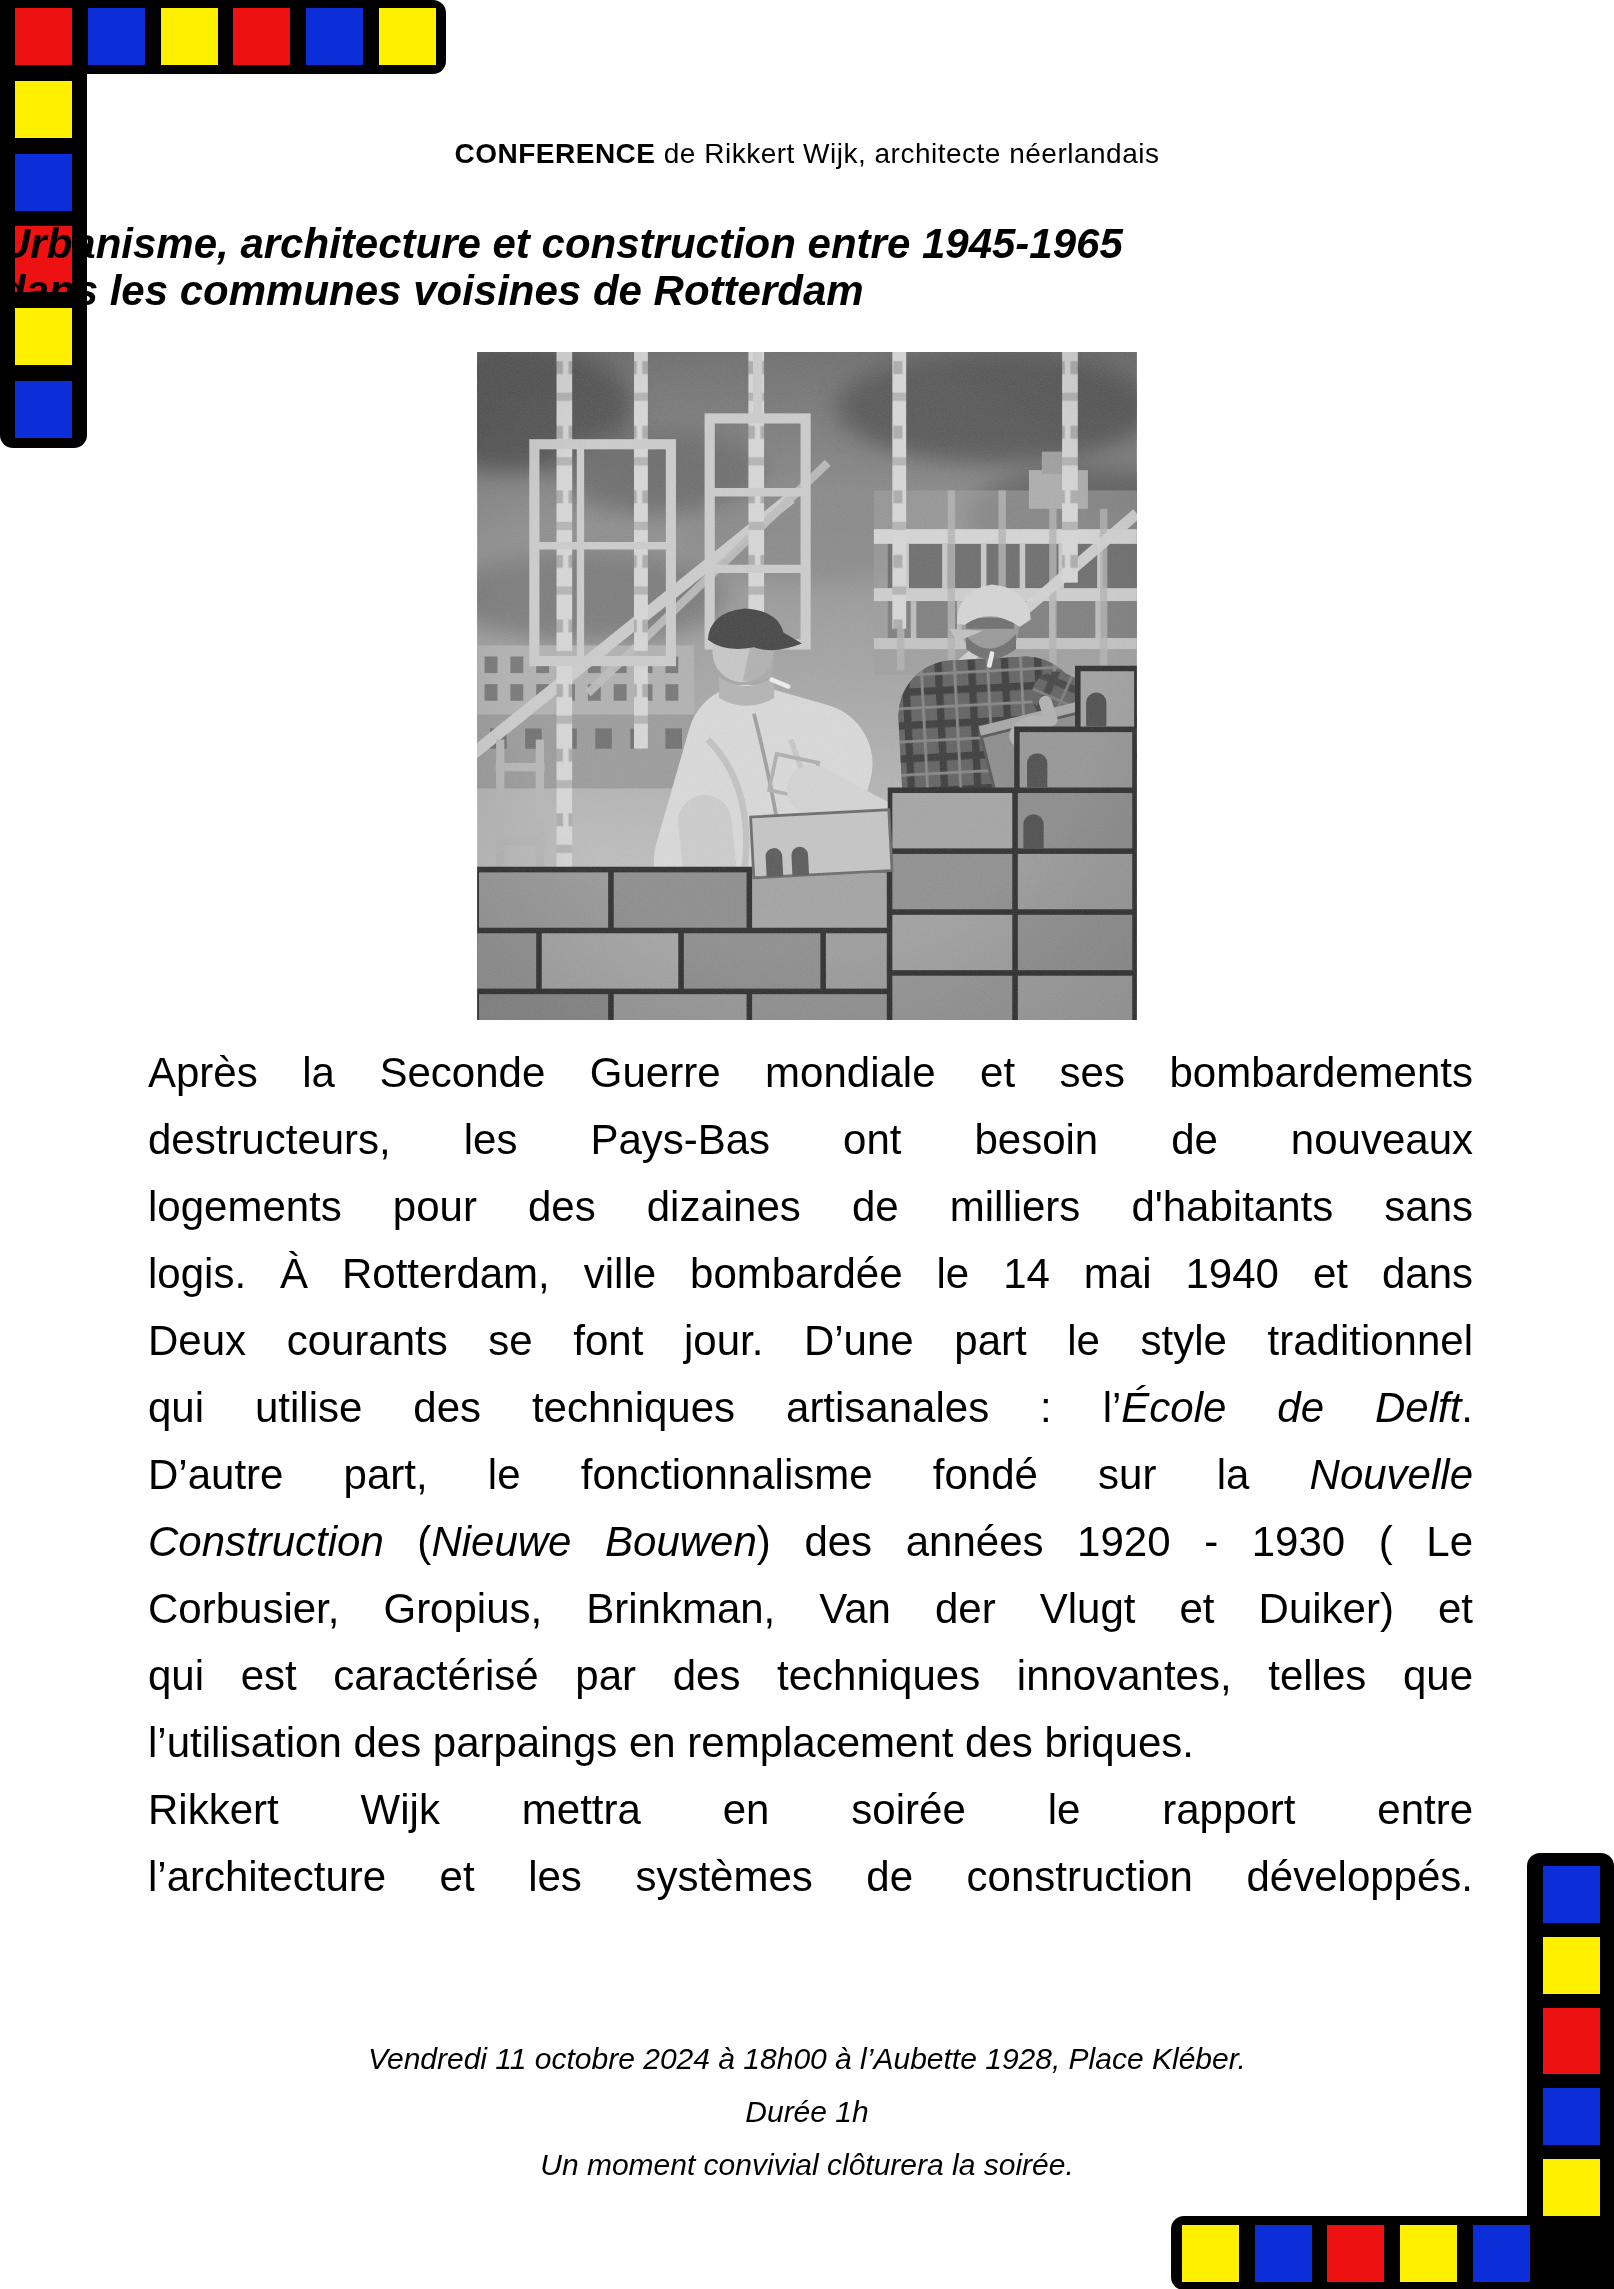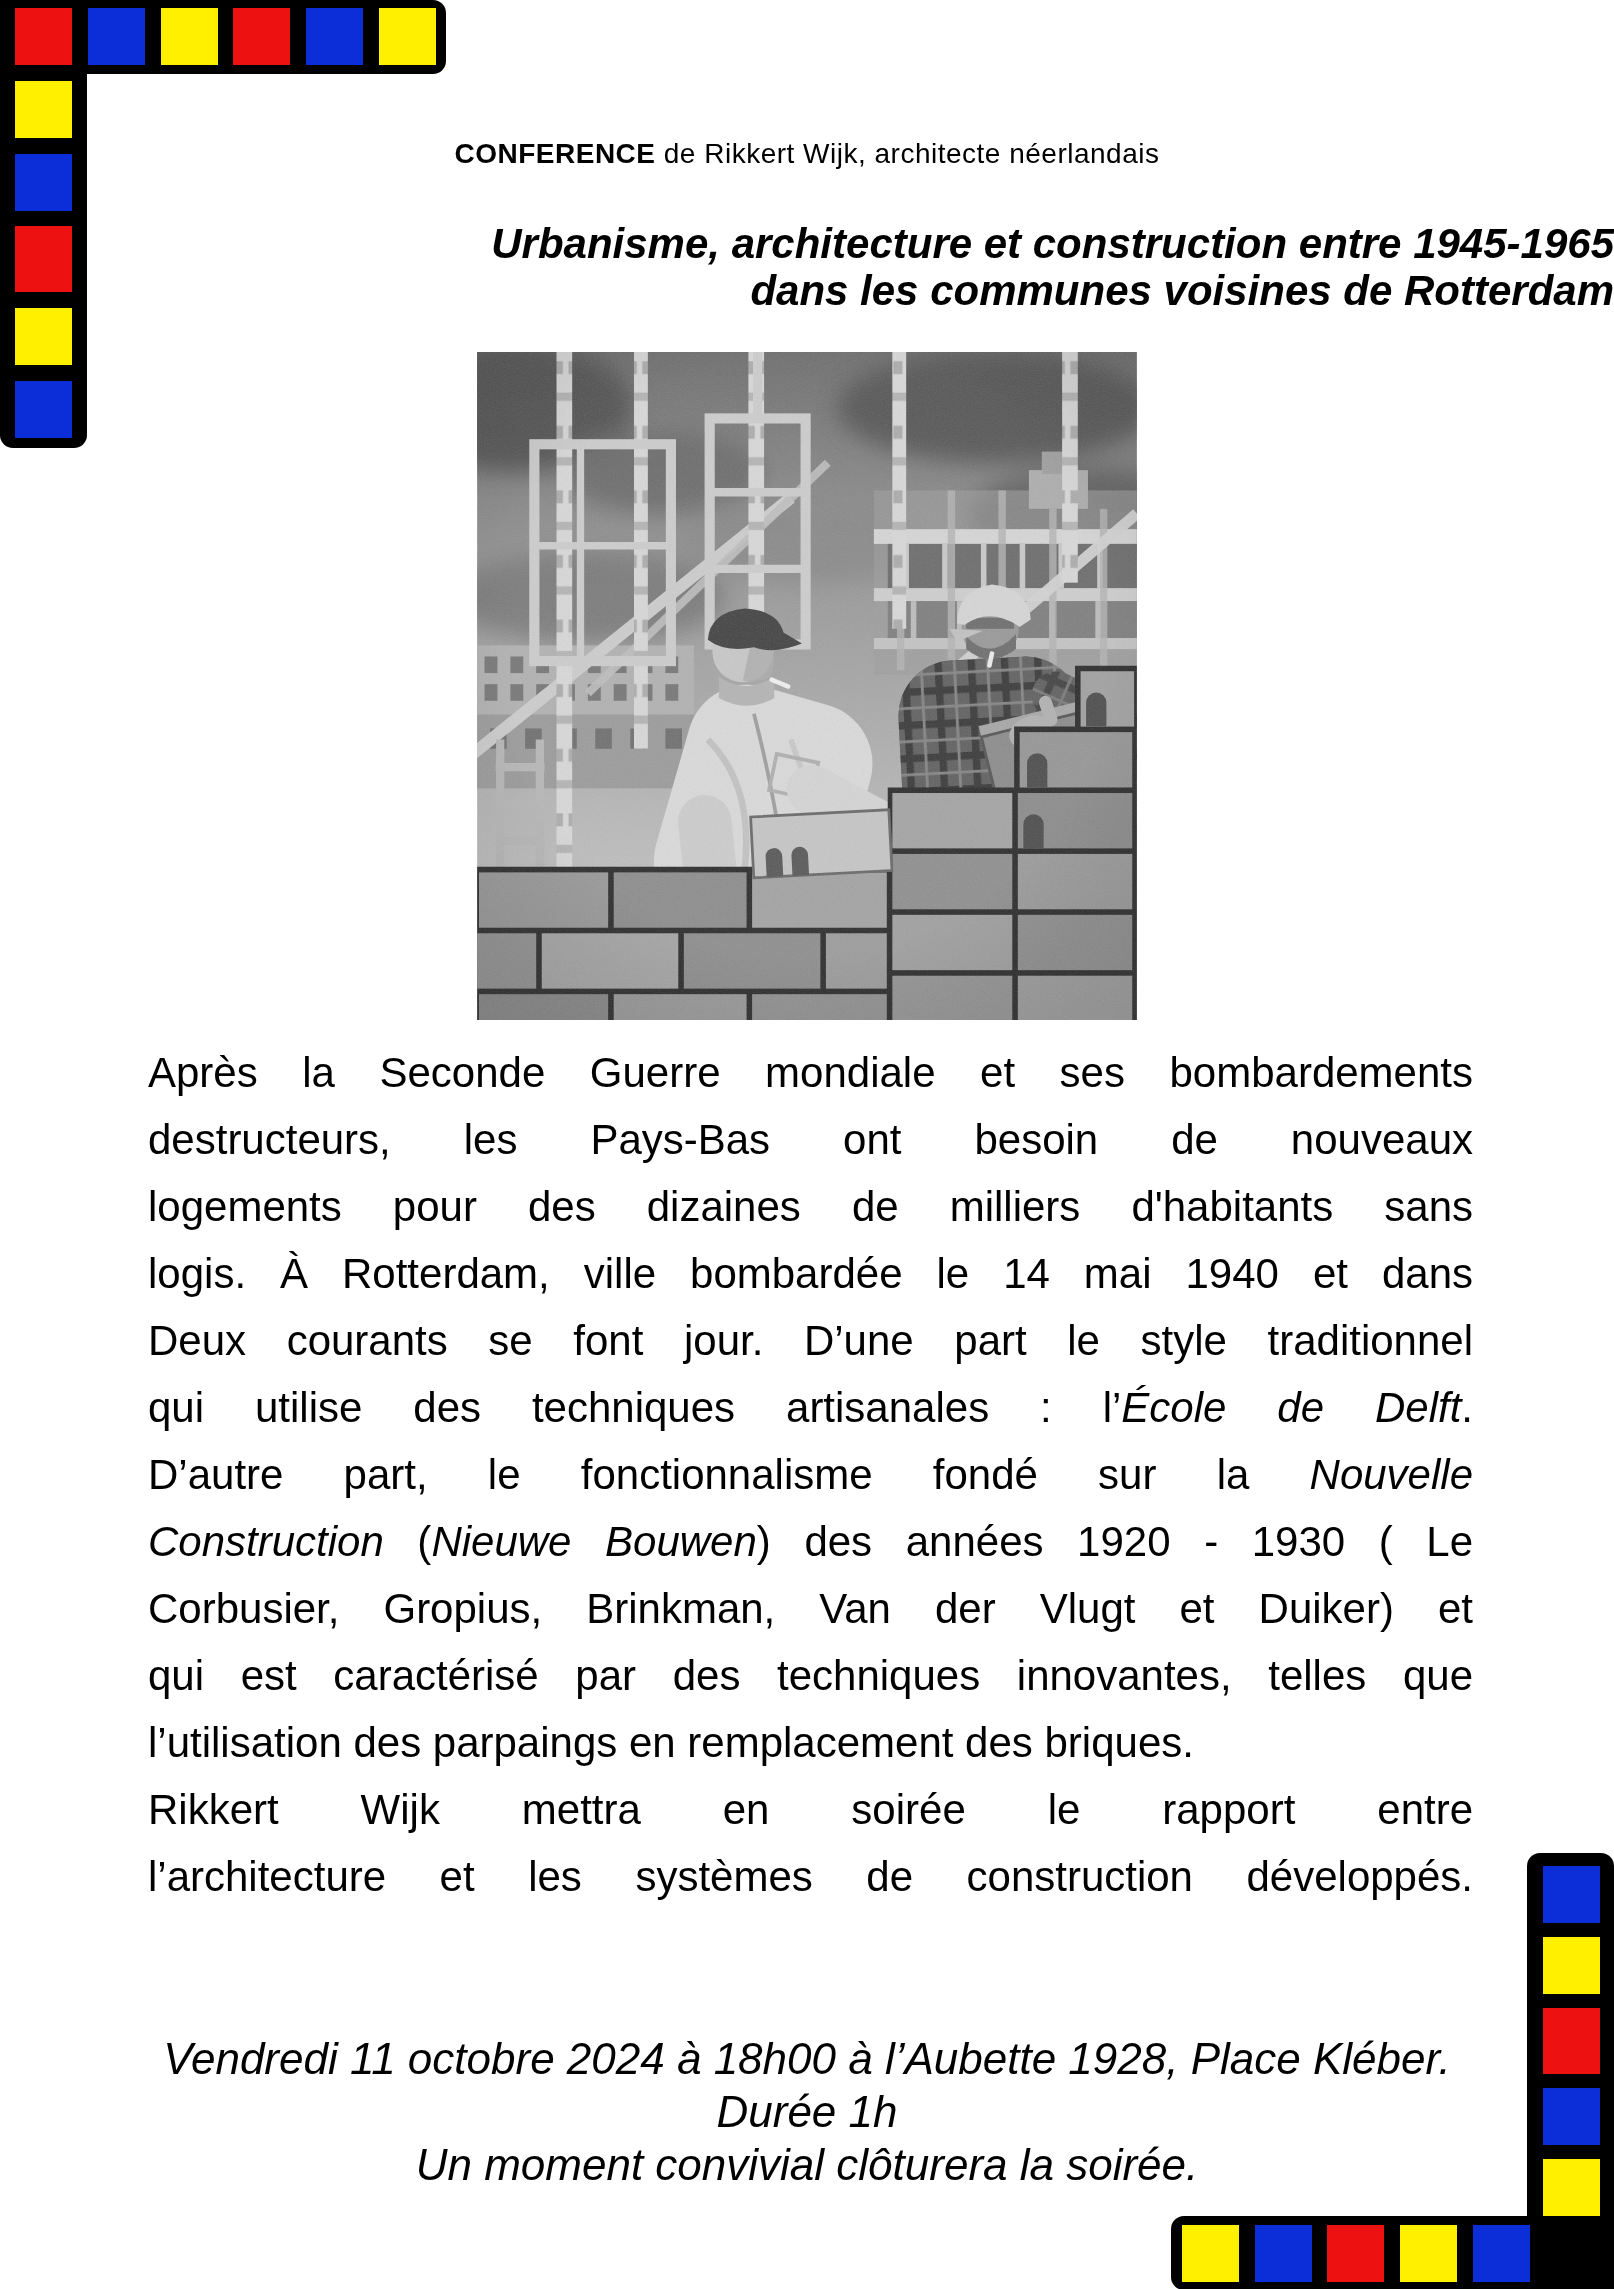--- a/index.html
+++ b/index.html
@@ -21,32 +21,32 @@
   .bar-v-tl .square:nth-child(4) { height:66px; }
   .bar-v-br { left:1527px; top:1853px; width:87px; height:437px; border-radius:13px 13px 0 0;
               flex-direction:column; padding:13px 0 0 15.7px; gap:14px; }
   .bar-v-br .square:nth-child(3) { height:66px; }
   .bar-h-br { left:1171px; top:2216px; width:443px; height:74px; border-radius:13px 0 0 13px;
               padding:9.2px 0 0 11px; gap:15.7px; }
   
   .title { position:absolute; top:138px; left:0; width:100%; text-align:center;
            font-size:28px; letter-spacing:0.5px; }
   .title .b { font-weight:bold; }
-  .subtitle { position:absolute; top:220px; left:0; width:100%; text-align:right;
+  .subtitle { position:absolute; top:220px; left:0; width:100%; text-align:left;
               font-weight:bold; font-style:italic; font-size:42px; line-height:47px; }
   
   .photo { position:absolute; left:477px; top:352px; width:660px; height:668px; }
   
   .body-text { position:absolute; left:148px; top:1039px; width:1325px; font-size:42px; }
   .body-line { height:67px; line-height:67px; text-align:left; }
   .body-line.just { text-align:justify; text-align-last:justify; }
   .it { font-style:italic; }
   
   .footer { position:absolute; top:2032px; left:0; width:100%; text-align:center;
-            font-style:italic; font-size:44px; }
+            font-style:italic; font-size:30px; }
   .footer .fline { height:53px; line-height:53px; }
 </style>
 </head>
 <body>
 
 <div class="bar bar-h-tl">
     <div class="square" style="background: rgb(12, 46, 216);"></div>
     <div class="square" style="background: rgb(255, 240, 0);"></div>
     <div class="square" style="background: rgb(238, 17, 17);"></div>
     <div class="square" style="background: rgb(12, 46, 216);"></div>

